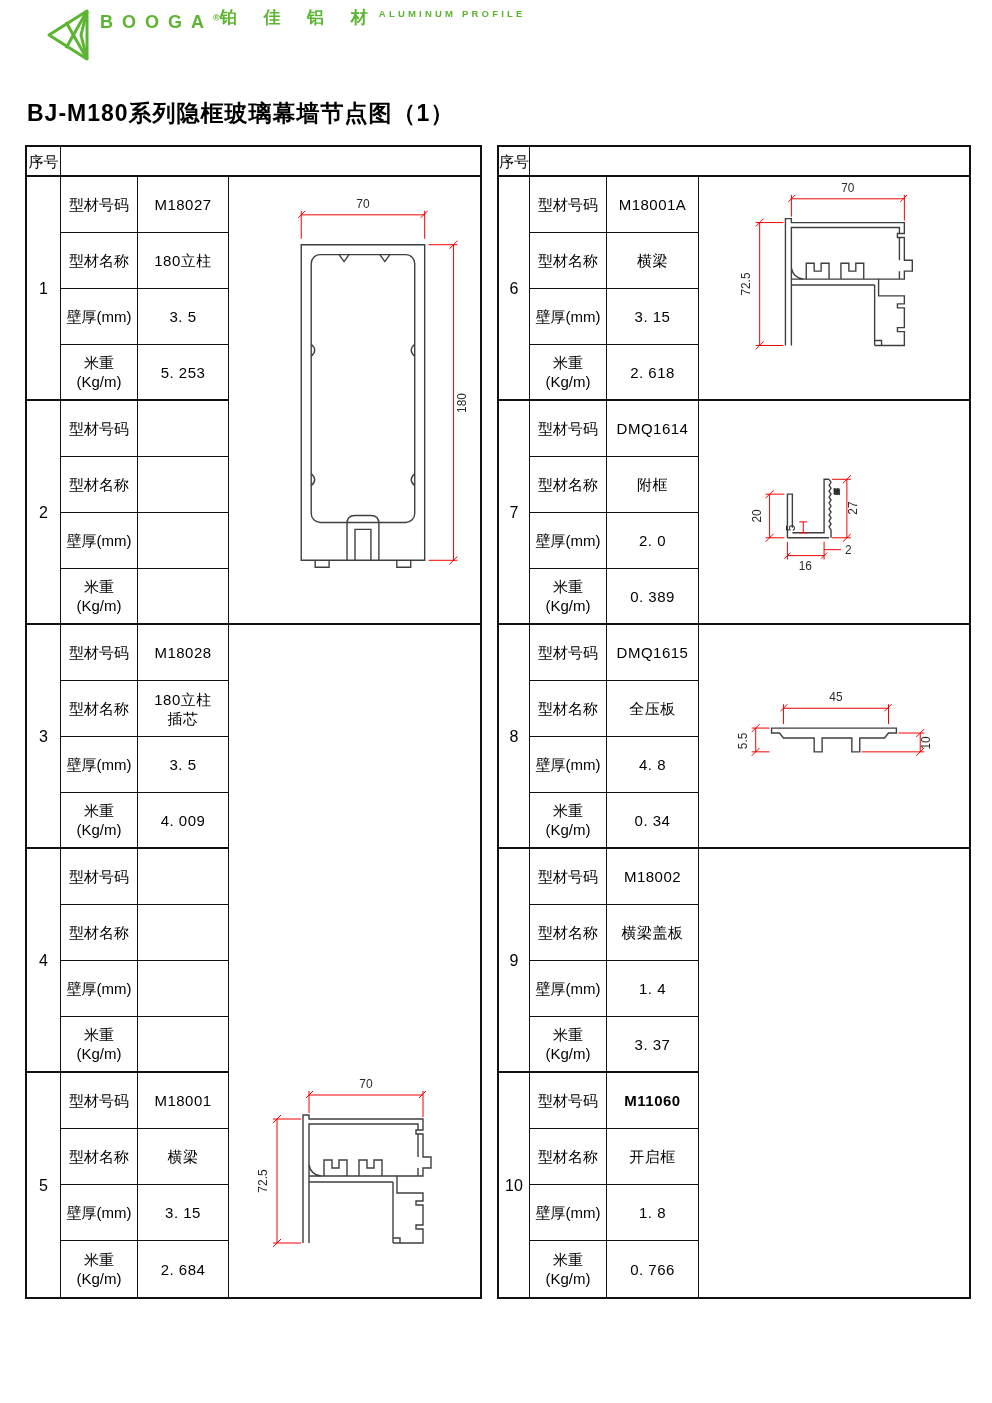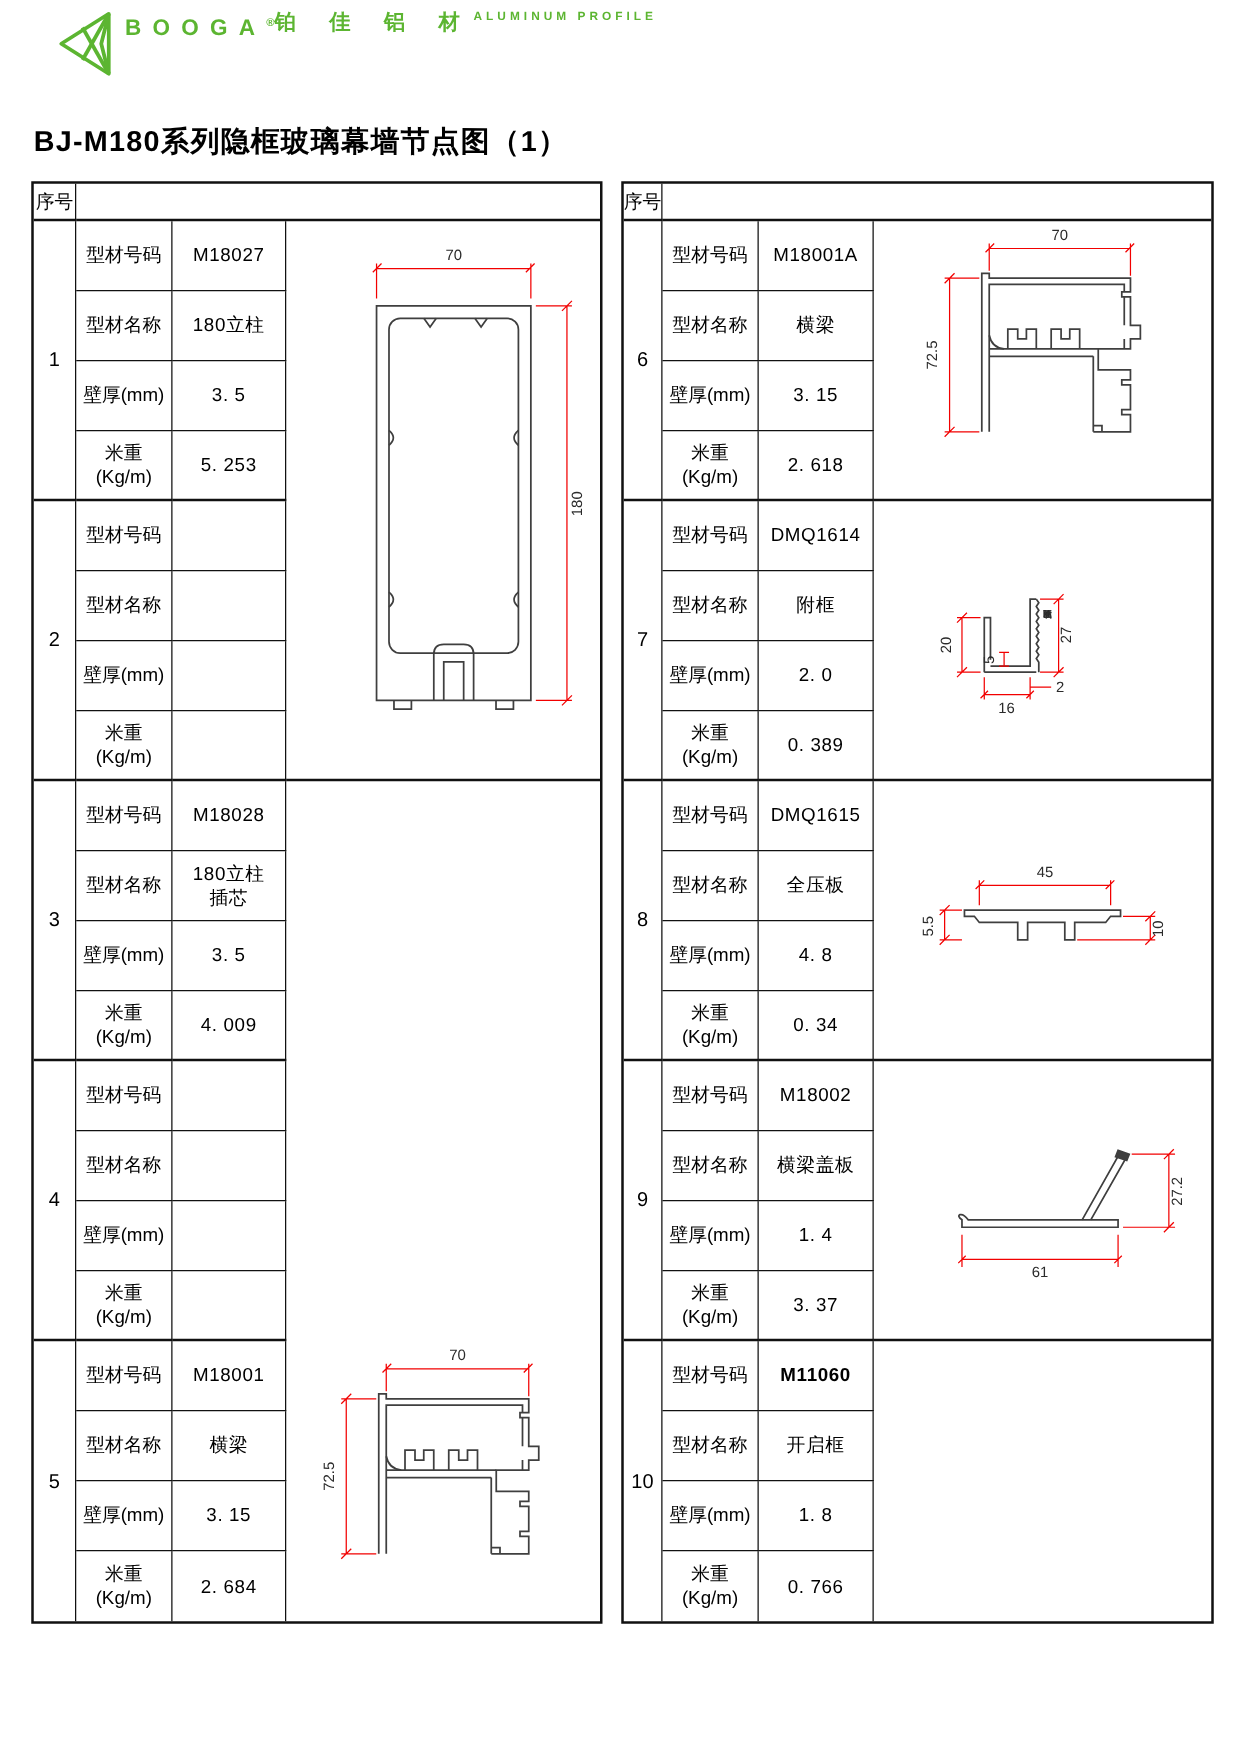--- a/index.html
+++ b/index.html
@@ -261,35 +261,20 @@
   <div class="cell sn bb2" style="grid-column:1;grid-row:14/span 4;">9</div>
   <div class="cell" style="grid-column:2;grid-row:14;">型材号码</div>
   <div class="cell val" style="grid-column:3;grid-row:14;">M18002</div>
   <div class="cell" style="grid-column:2;grid-row:15;">型材名称</div>
   <div class="cell val" style="grid-column:3;grid-row:15;">横梁盖板</div>
   <div class="cell" style="grid-column:2;grid-row:16;">壁厚(mm)</div>
   <div class="cell val" style="grid-column:3;grid-row:16;">1. 4</div>
   <div class="cell bb2" style="grid-column:2;grid-row:17;">米重
 (Kg/m)</div>
   <div class="cell val bb2" style="grid-column:3;grid-row:17;">3. 37</div>
-  <div class="cell draw bb2" style="grid-column:4;grid-row:14/span 4;">
-    <svg viewBox="0 0 270 224" preserveAspectRatio="xMidYMid meet">
-      <g class="pf">
-        <path d="M75,128 C70,121 64,124 70,128 L70,134 H196 V128 H75 Z"></path>
-        <path d="M167,128 L197,75 L203,77 L174,128"></path>
-        <path d="M196,72 l9,3 -2,5 -9,-3 Z" fill="#3f3f3f"></path>
-      </g>
-      <g class="dim">
-        <path d="M70,140 V166 M196,140 V166 M70,160 H196 M67,163 L73,157 M193,163 L199,157"></path>
-        <path d="M207,75 H242 M200,134 H242 M237,75 V134 M233,79 L241,71 M233,138 L241,130"></path>
-      </g>
-      <text class="dimtxt" x="133" y="174" text-anchor="middle">61</text>
-      <text class="dimtxt" x="248" y="105" text-anchor="middle" transform="rotate(-90 248 105)">27.2</text>
-    </svg>
-  </div>
 
   <div class="cell sn" style="grid-column:1;grid-row:18/span 4;border-bottom:none;">10</div>
   <div class="cell" style="grid-column:2;grid-row:18;">型材号码</div>
   <div class="cell val" style="grid-column:3;grid-row:18;font-weight:bold;">M11060</div>
   <div class="cell" style="grid-column:2;grid-row:19;">型材名称</div>
   <div class="cell val" style="grid-column:3;grid-row:19;">开启框</div>
   <div class="cell" style="grid-column:2;grid-row:20;">壁厚(mm)</div>
   <div class="cell val" style="grid-column:3;grid-row:20;">1. 8</div>
   <div class="cell" style="grid-column:2;grid-row:21;border-bottom:none;">米重
 (Kg/m)</div>

